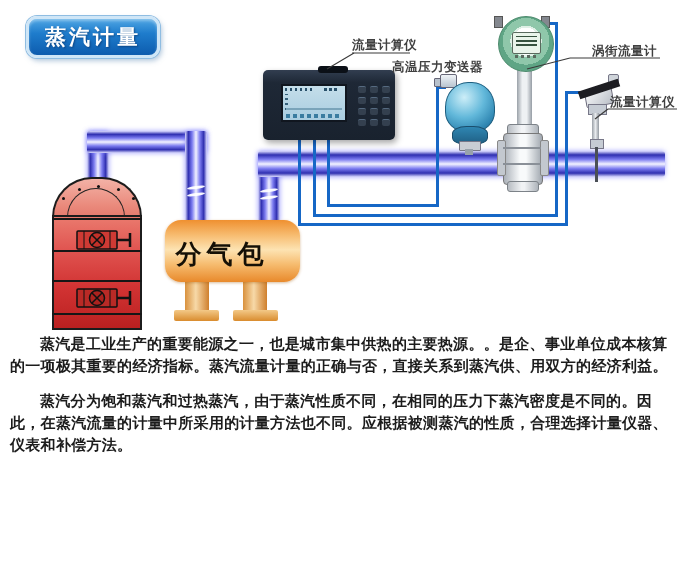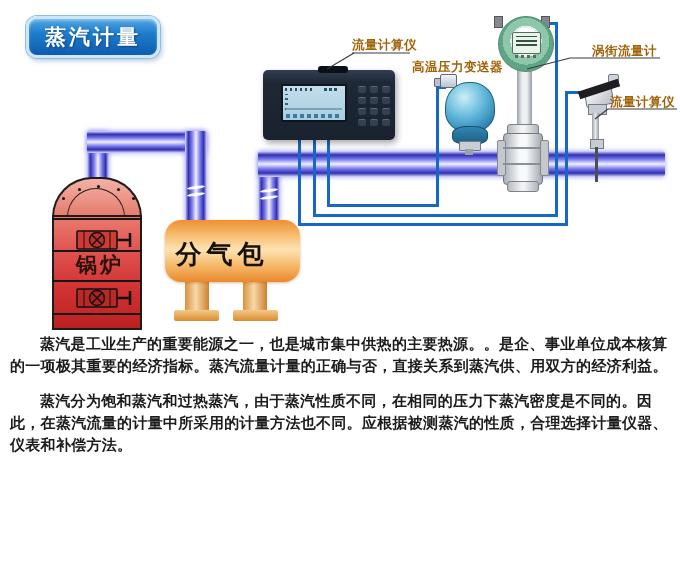--- a/index.html
+++ b/index.html
@@ -104,21 +104,21 @@
   .ts-knob{position:absolute;left:608px;top:74px;width:9px;height:8px;background:#cfd4da;border:1px solid #778;border-radius:2px;z-index:3;}
   .ts-diag{position:absolute;left:578px;top:85px;width:42px;height:8px;background:#1d1d22;transform:rotate(-18deg);z-index:4;}
   .ts-head{position:absolute;left:585px;top:88px;width:26px;height:16px;z-index:3;border-radius:2px;
     background:linear-gradient(135deg,#fafbfc,#b9bec6);border:1px solid #667;transform:rotate(-10deg);}
   .ts-nut1{position:absolute;left:588px;top:104px;width:17px;height:9px;background:#c6ccd4;border:1px solid #778;z-index:3;}
   .ts-stem{position:absolute;left:592px;top:113px;width:7px;height:26px;z-index:3;
     background:linear-gradient(90deg,#9aa0a7,#e8ebee 50%,#949aa1);}
   .ts-nut2{position:absolute;left:590px;top:139px;width:12px;height:8px;background:#c6ccd4;border:1px solid #778;z-index:3;}
   .ts-needle{position:absolute;left:595px;top:147px;width:2.5px;height:35px;background:#4a4f55;z-index:3;}
   
-  .dev-label{position:absolute;z-index:6;font-size:12.5px;font-weight:bold;color:#a16207;white-space:nowrap;letter-spacing:.5px;}
+  .dev-label{position:absolute;z-index:6;font-size:12.5px;font-weight:bold;color:#404040;white-space:nowrap;letter-spacing:.5px;}
   #leaders{position:absolute;left:0;top:0;z-index:5;pointer-events:none;}
   
   .article{position:absolute;left:10px;top:333px;width:662px;z-index:6;}
   .article p{margin:0 0 13px 0;text-indent:2em;font-size:15px;line-height:22px;color:#1c1c1c;
     font-weight:600;letter-spacing:.3px;}
 </style>
 </head>
 <body>
 
 <div id="stage">
@@ -168,21 +168,20 @@
     <path d="M41 11 h13 M54 4 v14" stroke="#111" stroke-width="2.5"></path>
   </svg>
   <svg class="door" style="left:76px;top:287px" width="62" height="22" viewBox="0 0 62 22">
     <rect x="1" y="2" width="40" height="18" fill="#b92a26" stroke="#111" stroke-width="1.5" rx="1"></rect>
     <line x1="8" y1="2" x2="8" y2="20" stroke="#111" stroke-width="1"></line>
     <line x1="34" y1="2" x2="34" y2="20" stroke="#111" stroke-width="1"></line>
     <circle cx="21" cy="11" r="7.5" fill="#ab221e" stroke="#111" stroke-width="1.5"></circle>
     <path d="M16 6 L26 16 M26 6 L16 16" stroke="#111" stroke-width="1.5"></path>
     <path d="M41 11 h13 M54 4 v14" stroke="#111" stroke-width="2.5"></path>
   </svg>
-  <div class="boiler-label">锅炉</div>
 
   <div class="leg" style="left:185px"></div>
   <div class="leg" style="left:243px"></div>
   <div class="foot" style="left:174px"></div>
   <div class="foot" style="left:233px"></div>
   <div class="manifold"></div>
   <div class="manifold-label">分气包</div>
 
   <div class="calc-handle"></div>
   <div class="calc"></div>
@@ -239,21 +238,21 @@
   <svg id="leaders" width="680" height="330">
     <line x1="354" y1="53" x2="327" y2="69" stroke="#3a3a3a" stroke-width="1.2"></line>
     <line x1="352" y1="53" x2="410" y2="53" stroke="#3a3a3a" stroke-width="1.2"></line>
     <line x1="570" y1="58" x2="527" y2="69" stroke="#3a3a3a" stroke-width="1.2"></line>
     <line x1="570" y1="58" x2="660" y2="58" stroke="#3a3a3a" stroke-width="1.2"></line>
     <line x1="608" y1="109" x2="595" y2="119" stroke="#3a3a3a" stroke-width="1.2"></line>
     <line x1="608" y1="109" x2="677" y2="109" stroke="#3a3a3a" stroke-width="1.2"></line>
   </svg>
 
   <div class="dev-label" style="left:352px;top:37px">流量计算仪</div>
-  <div class="dev-label" style="left:412px;top:59px">高温压力变送器</div>
+  <div class="dev-label" style="left:392px;top:59px">高温压力变送器</div>
   <div class="dev-label" style="left:592px;top:43px">涡街流量计</div>
   <div class="dev-label" style="left:610px;top:94px">流量计算仪</div>
 
   <div class="article">
     <p>蒸汽是工业生产的重要能源之一，也是城市集中供热的主要热源。。是企、事业单位成本核算的一项极其重要的经济指标。蒸汽流量计量的正确与否，直接关系到蒸汽供、用双方的经济利益。</p>
     <p>蒸汽分为饱和蒸汽和过热蒸汽，由于蒸汽性质不同，在相同的压力下蒸汽密度是不同的。因此，在蒸汽流量的计量中所采用的计量方法也不同。应根据被测蒸汽的性质，合理选择计量仪器、仪表和补偿方法。</p>
   </div>
 
 </div>
 

